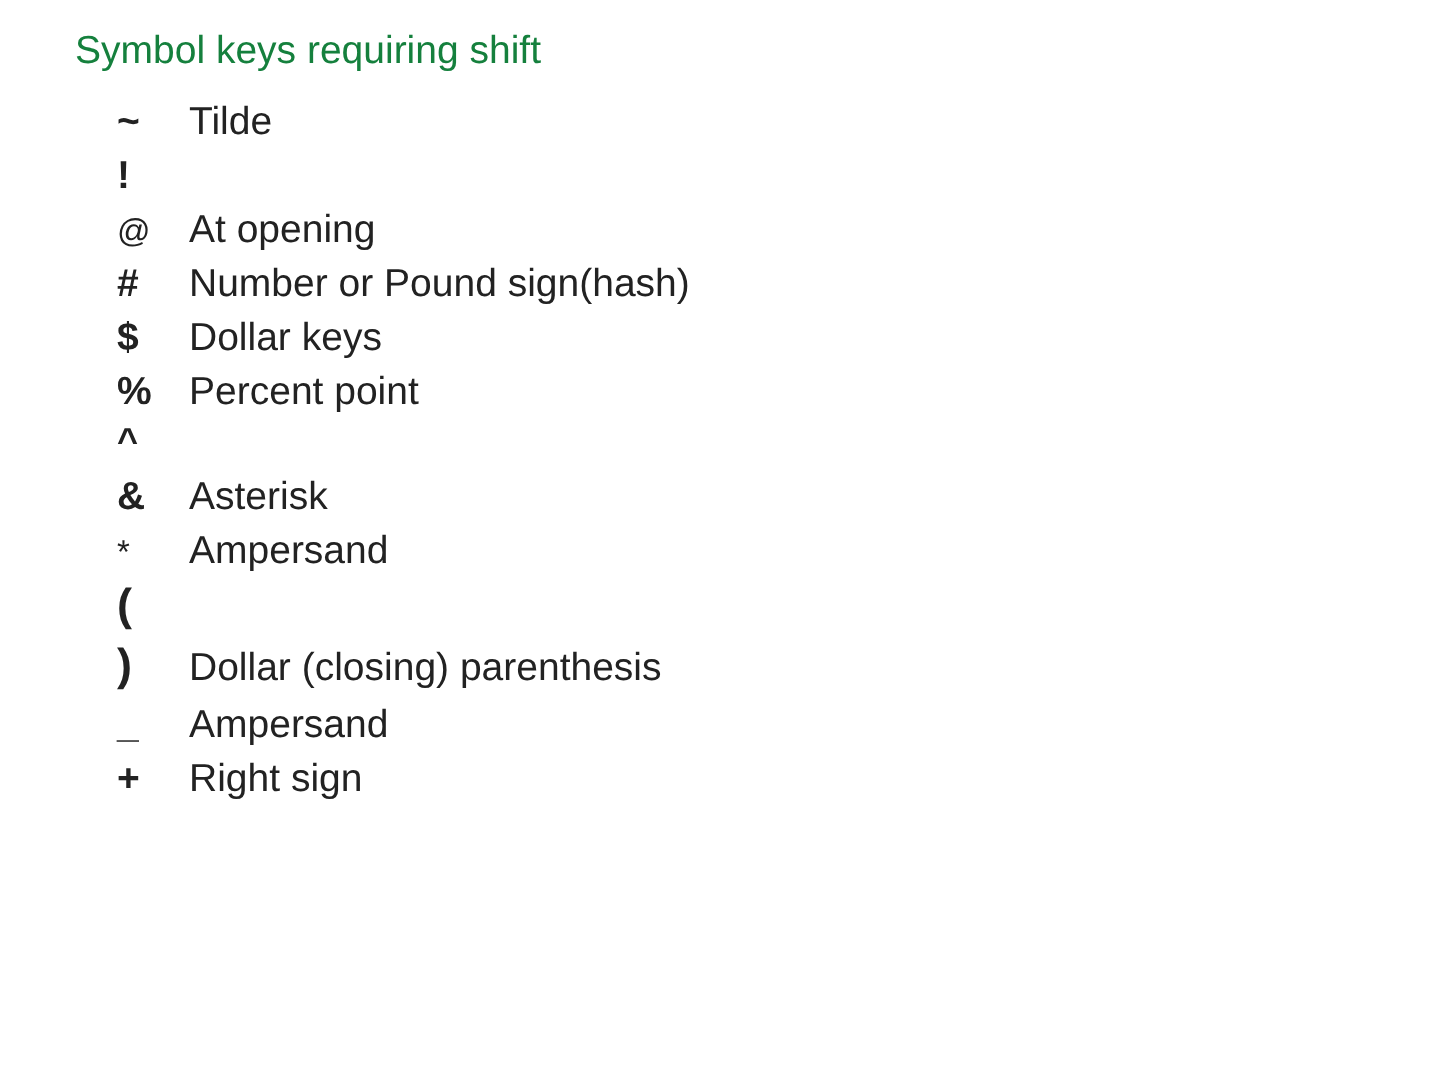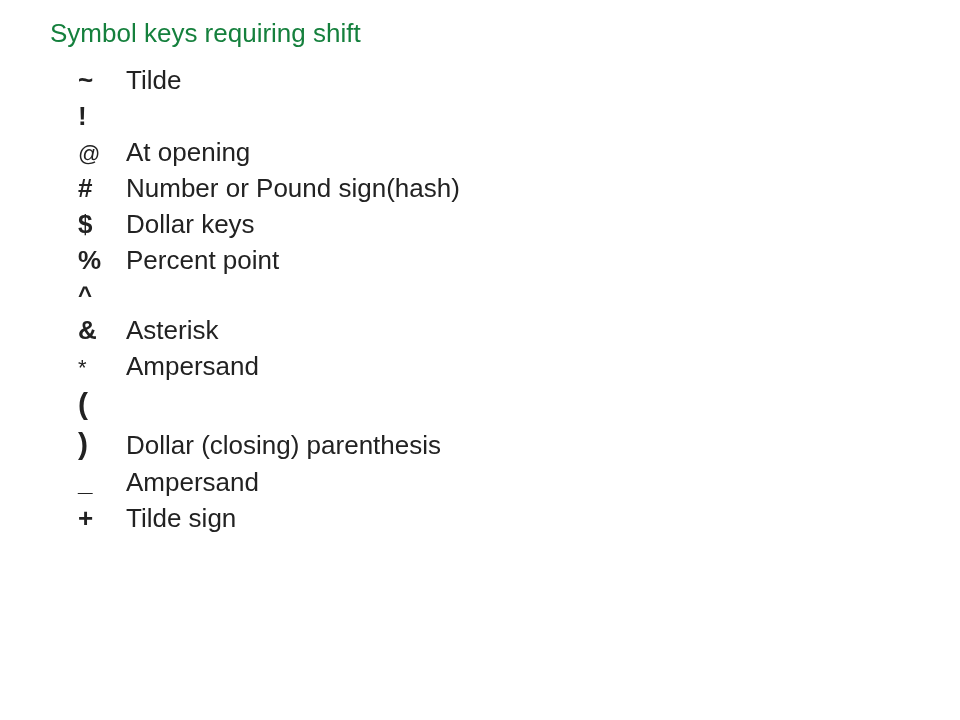--- a/index.html
+++ b/index.html
@@ -112,15 +112,15 @@
     <li data-name="list-item-rparen">
       <span data-name="symbol-rparen" class="symbol">)</span>
       <span data-name="description-rparen" class="description">Dollar (closing) parenthesis</span>
     </li>
     <li data-name="list-item-underscore">
       <span data-name="symbol-underscore" class="symbol">_</span>
       <span data-name="description-underscore" class="description">Ampersand</span>
     </li>
     <li data-name="list-item-plus">
       <span data-name="symbol-plus" class="symbol">+</span>
-      <span data-name="description-plus" class="description">Tilde sign</span>
+      <span data-name="description-plus" class="description">Right sign</span>
     </li>
   </ul>
 
 </body></html>

